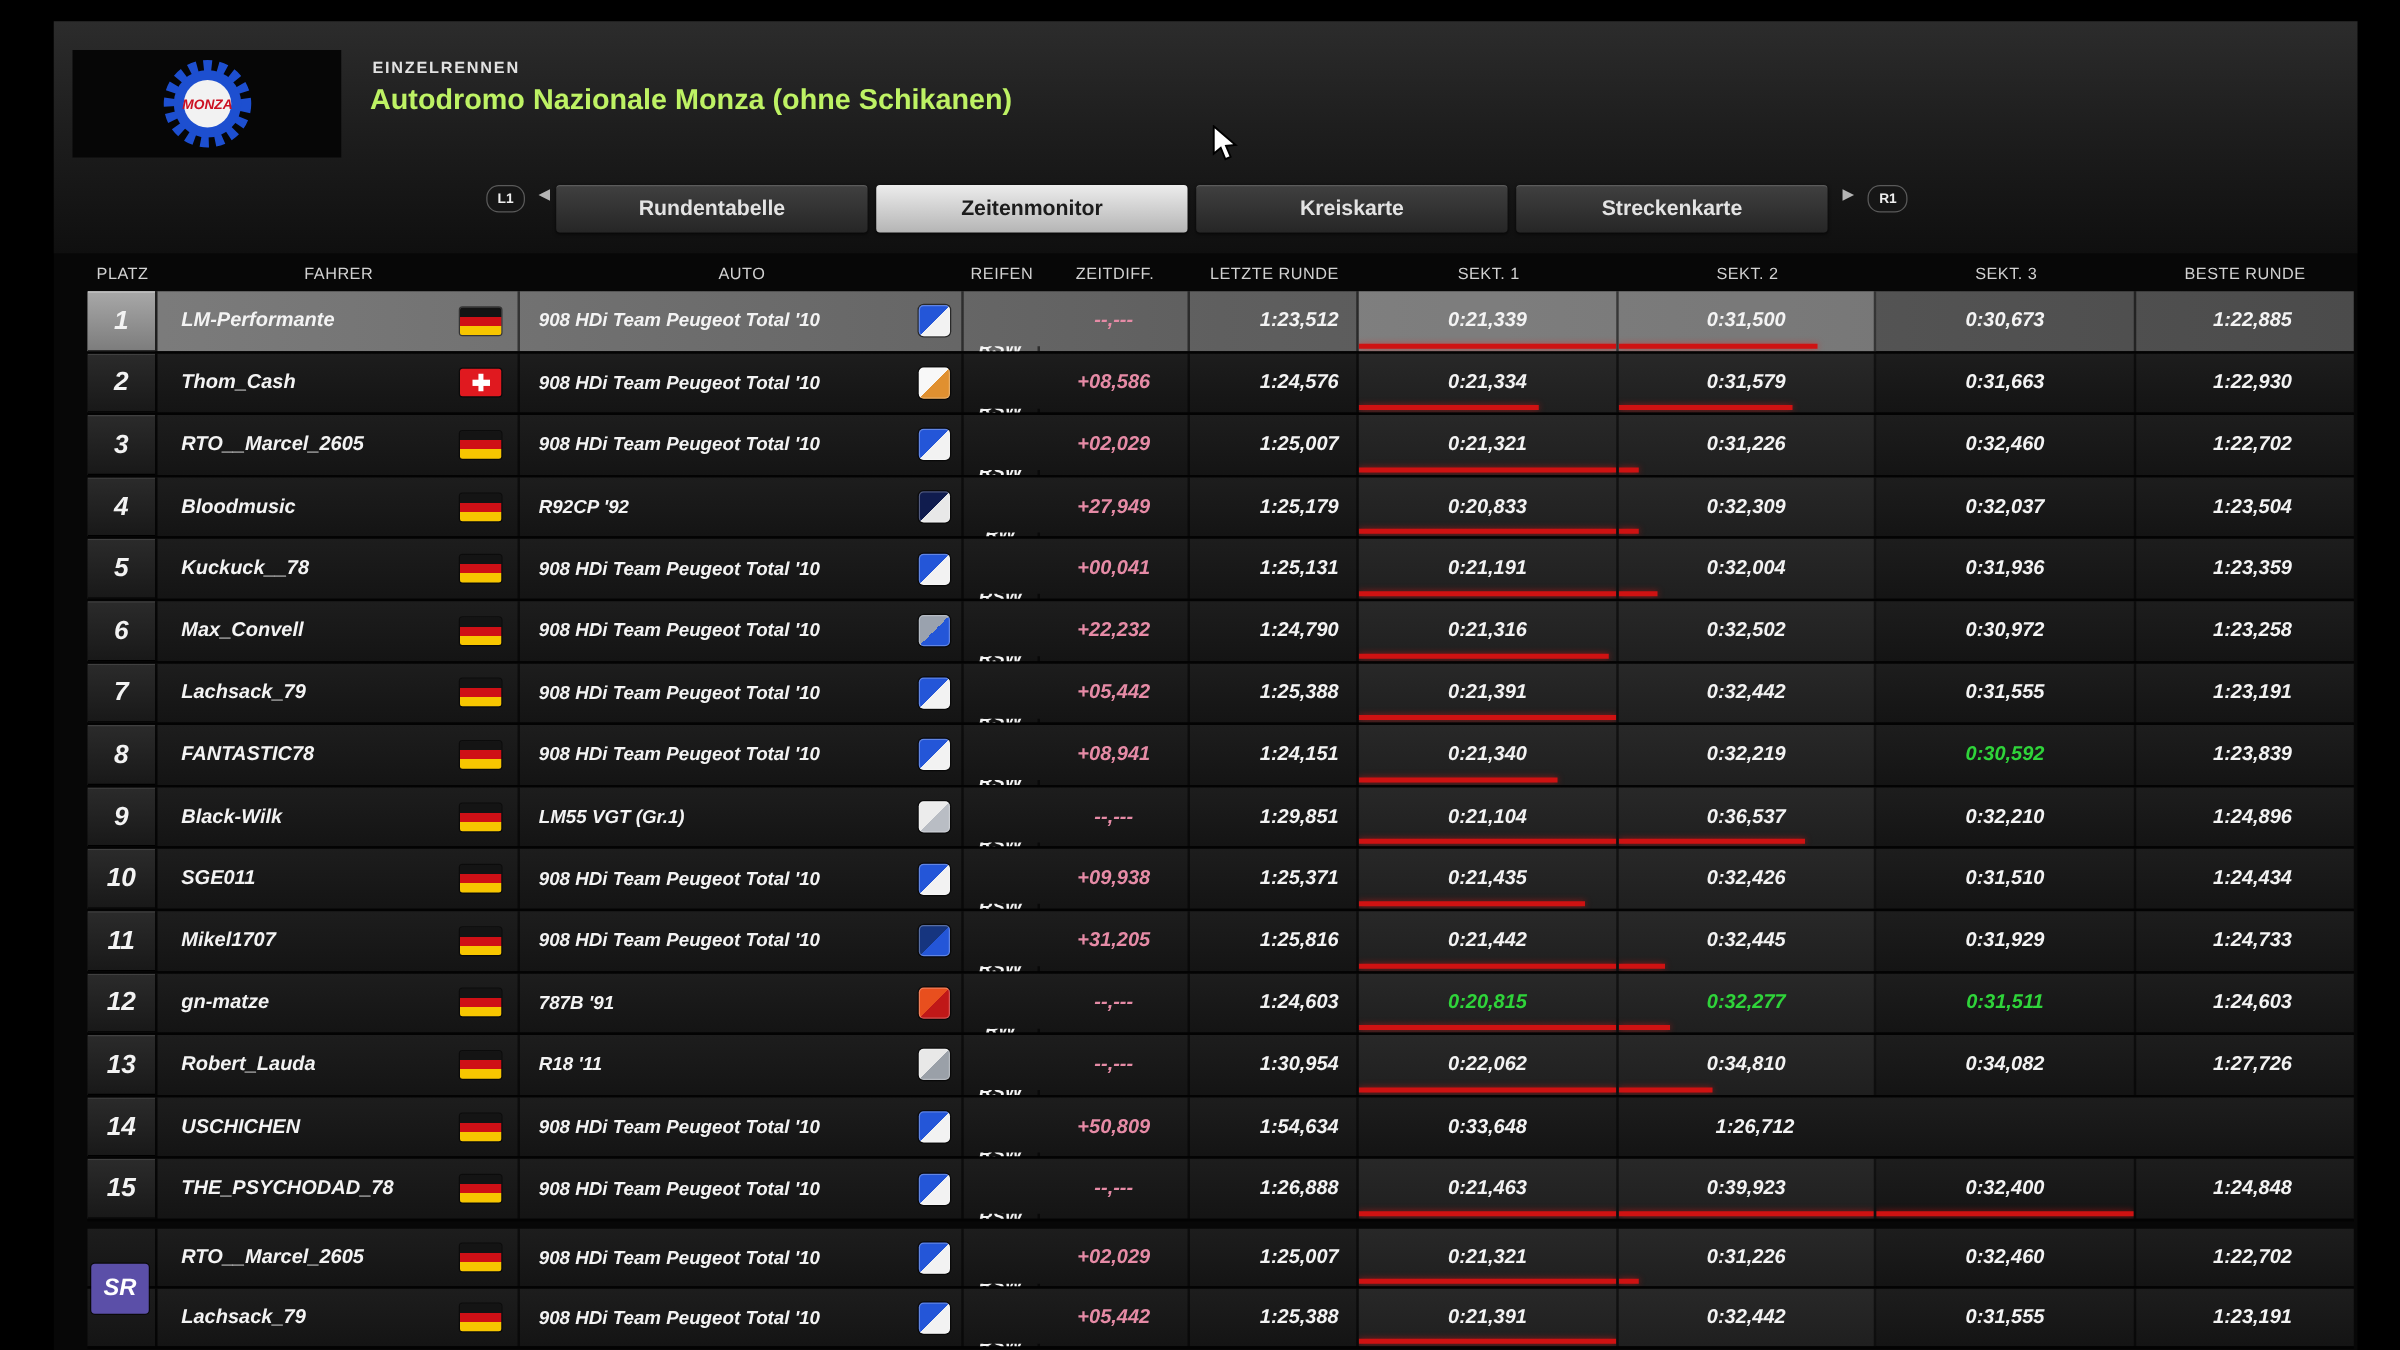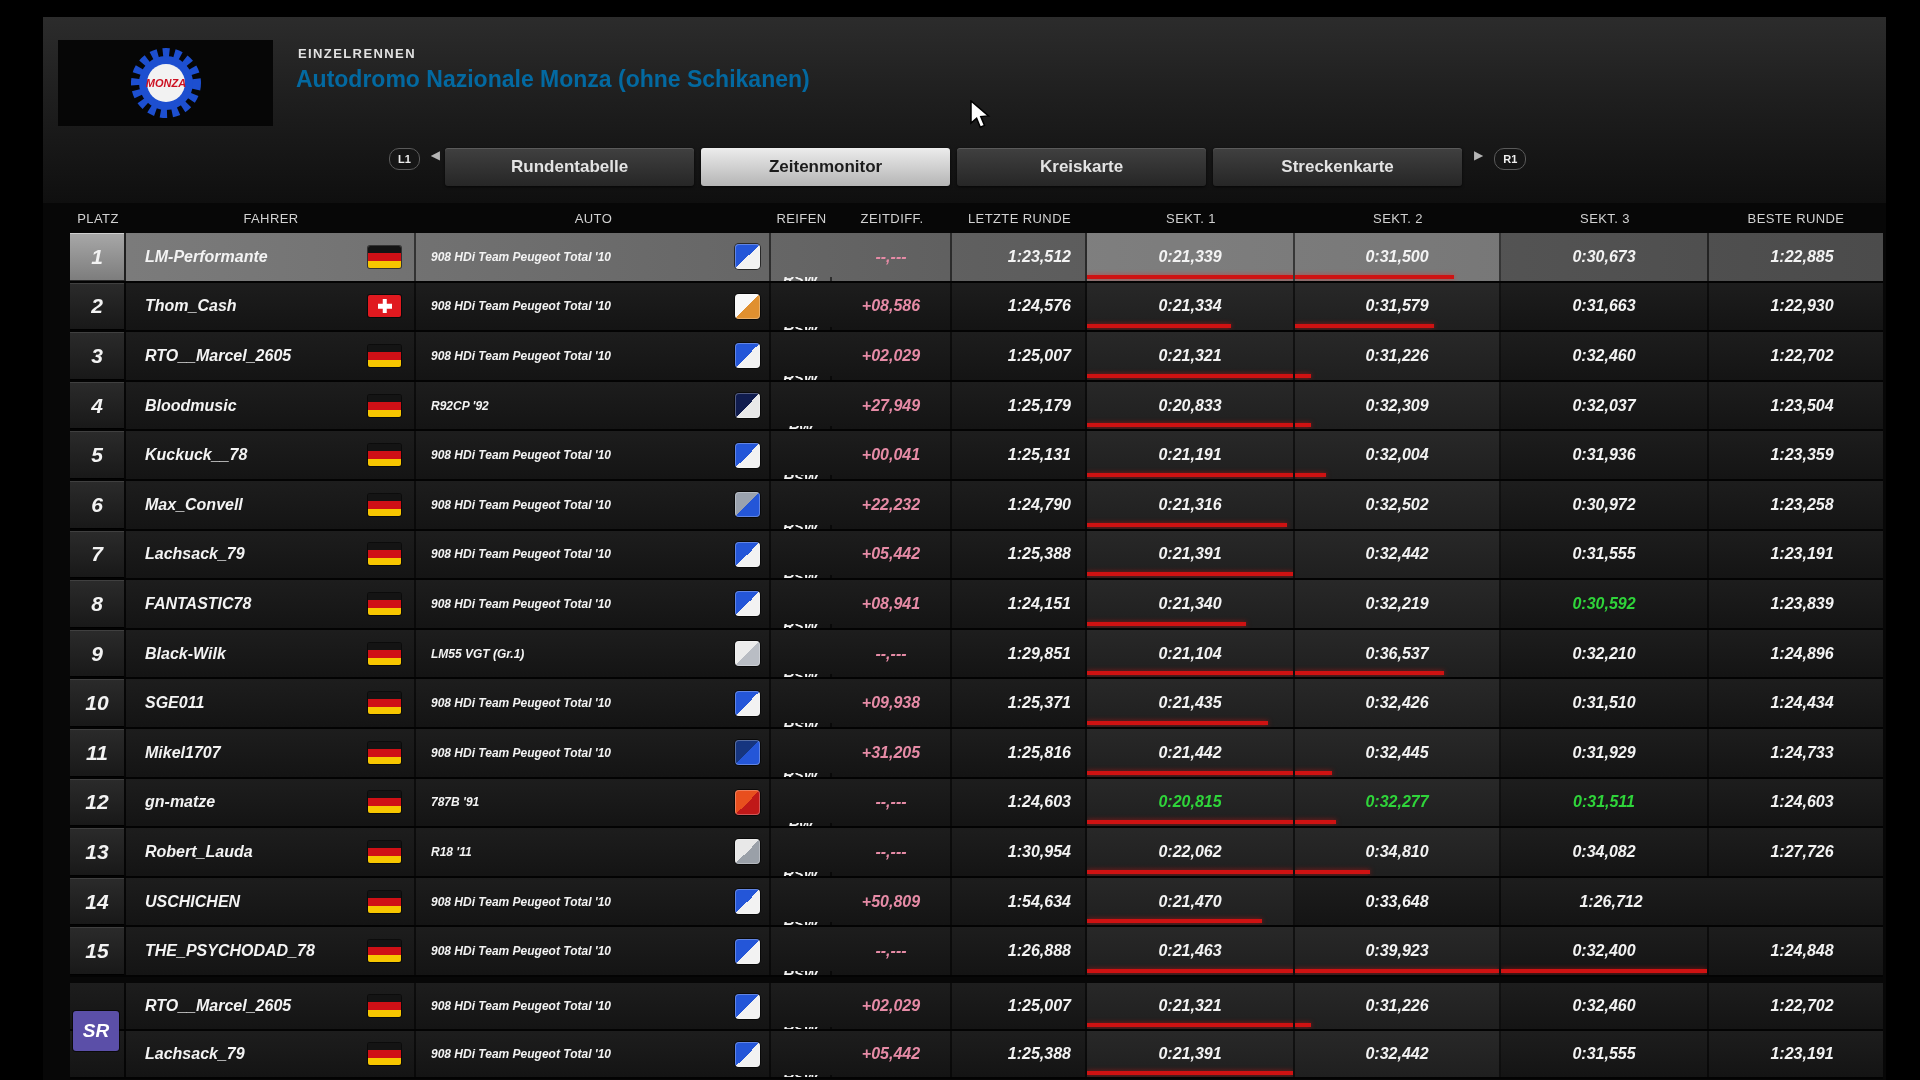--- a/index.html
+++ b/index.html
@@ -4,21 +4,21 @@
 <style>
   html,body{margin:0;padding:0;background:#000;}
   .stage{position:relative;width:1920px;height:1080px;background:#000;overflow:hidden;
          font-family:"Liberation Sans",sans-serif; --cols:56px 290px 355px 61px 120px 135px 208px 206px 208px 174px;}
   .topbar{position:absolute;left:43px;top:17px;width:1843px;height:186px;
           background:linear-gradient(180deg,#2c2c2c 0%,#1e1e1e 45%,#0f0f0f 100%);}
   .tablebg{position:absolute;left:43px;top:203px;width:1843px;height:877px;background:#070707;}
   .logo-box{position:absolute;left:58px;top:40px;width:215px;height:86px;background:#060606;
             display:flex;align-items:center;justify-content:center;}
   .race-type{position:absolute;left:298px;top:46px;font-size:13px;font-weight:700;letter-spacing:1.4px;color:#e2e2e2;}
-  .track-title{position:absolute;left:296px;top:66px;font-size:23px;font-weight:700;color:#0369a1;}
+  .track-title{position:absolute;left:296px;top:66px;font-size:23px;font-weight:700;color:#bef264;}
   .tabs{position:absolute;left:383px;top:148px;height:40px;display:flex;align-items:flex-start;}
   .shoulder{height:20px;padding:0 8px;background:#161616;border:1px solid #5a5a5a;border-radius:10px;
             color:#eee;font-size:11px;font-weight:700;display:flex;align-items:center;margin:0 6px;}
   .tab-arrow{color:#b5b5b5;font-size:12px;margin:0 5px;}
   .tab{width:249px;height:38px;margin-right:7px;display:flex;align-items:center;justify-content:center;
        font-size:17px;font-weight:700;color:#e3e3e3;background:linear-gradient(180deg,#404040,#262626);
        border-radius:3px;box-shadow:inset 0 1px 0 rgba(255,255,255,.14),0 1px 3px rgba(0,0,0,.7);cursor:pointer;}
   .tab.active{background:linear-gradient(180deg,#ececec,#b5b5b5);color:#1c1c1c;}
   .thead{position:absolute;left:70px;top:204px;width:1813px;height:28px;display:grid;
          grid-template-columns:var(--cols);align-items:center;color:#d2d2d2;font-size:13px;letter-spacing:.4px;}
@@ -38,21 +38,21 @@
              background:linear-gradient(180deg,#2b2b2b,#181818);box-shadow:inset 0 1px 0 #404040,inset 0 -1px 0 #000;}
   .c-fahrer{justify-content:space-between;padding:0 13px 0 19px;}
   .driver-name{font-size:16px;font-weight:700;white-space:nowrap;}
   .flag{width:33px;height:22px;flex:none;border-radius:2px;position:relative;box-shadow:0 0 0 1px rgba(0,0,0,.55);}
   .flag-de{background:linear-gradient(180deg,#141414 0%,#141414 33%,#cf1016 33%,#cf1016 66%,#f7c600 66%,#f7c600 100%);}
   .flag-ch{background:#e0191f;}
   .flag-ch::before,.flag-ch::after{content:"";position:absolute;left:50%;top:50%;transform:translate(-50%,-50%);background:#fff;}
   .flag-ch::before{width:14px;height:4.5px;}
   .flag-ch::after{width:4.5px;height:14px;}
   .c-auto{justify-content:space-between;padding:0 9px 0 15px;}
-  .car-name{font-size:12px;font-weight:700;white-space:nowrap;}
+  .car-name{font-size:15px;font-weight:700;white-space:nowrap;}
   .livery{width:25px;height:25px;flex:none;border-radius:4px;
           box-shadow:inset 0 0 0 1px rgba(255,255,255,.28),0 0 0 1px rgba(0,0,0,.6);}
   .c-reifen{font-size:15px;font-weight:700;margin-top:44px;}
   .c-diff{font-size:16px;font-weight:700;color:var(--pink,#e68ba6);}
   .c-letzte{justify-content:flex-end;padding-right:14px;font-size:16px;font-weight:700;}
   .c-sekt{font-size:16px;font-weight:700;}
   .cs1,.cs2{background:rgba(255,255,255,.05);}
   .stime.green{color:var(--green,#2fd43a);}
   .sbar{position:absolute;left:0;bottom:2px;height:4px;background:var(--bar-red,#cf1212);box-shadow:0 0 5px rgba(255,20,20,.5);}
   .c-beste{font-size:16px;font-weight:700;border-right:none;margin-left:12px;}
@@ -474,24 +474,20 @@
           <span class="driver-name">USCHICHEN</span>
           <span class="flag flag-de"></span>
         </div>
         <div class="cell c-auto">
           <span class="car-name">908 HDi Team Peugeot Total '10</span>
           <span class="livery" style="background: linear-gradient(135deg, rgb(36, 86, 216) 0px, rgb(36, 86, 216) 50%, rgb(242, 242, 242) 50%, rgb(242, 242, 242) 100%);"></span>
         </div>
         <div class="cell c-reifen">RSW</div>
         <div class="cell c-diff">+50,809</div>
         <div class="cell c-letzte">1:54,634</div>
-        <div class="cell c-sekt cs1">
-          <span class="stime">0:21,470</span>
-          <div class="sbar" style="width: 85%;"></div>
-        </div>
         <div class="cell c-sekt cs3">
           <span class="stime">0:33,648</span>
         </div>
         <div class="cell c-beste">1:26,712</div>
       </div>
       <div class="trow">
         <div class="cell c-platz">
           <div class="platz-box">15</div>
         </div>
         <div class="cell c-fahrer">

